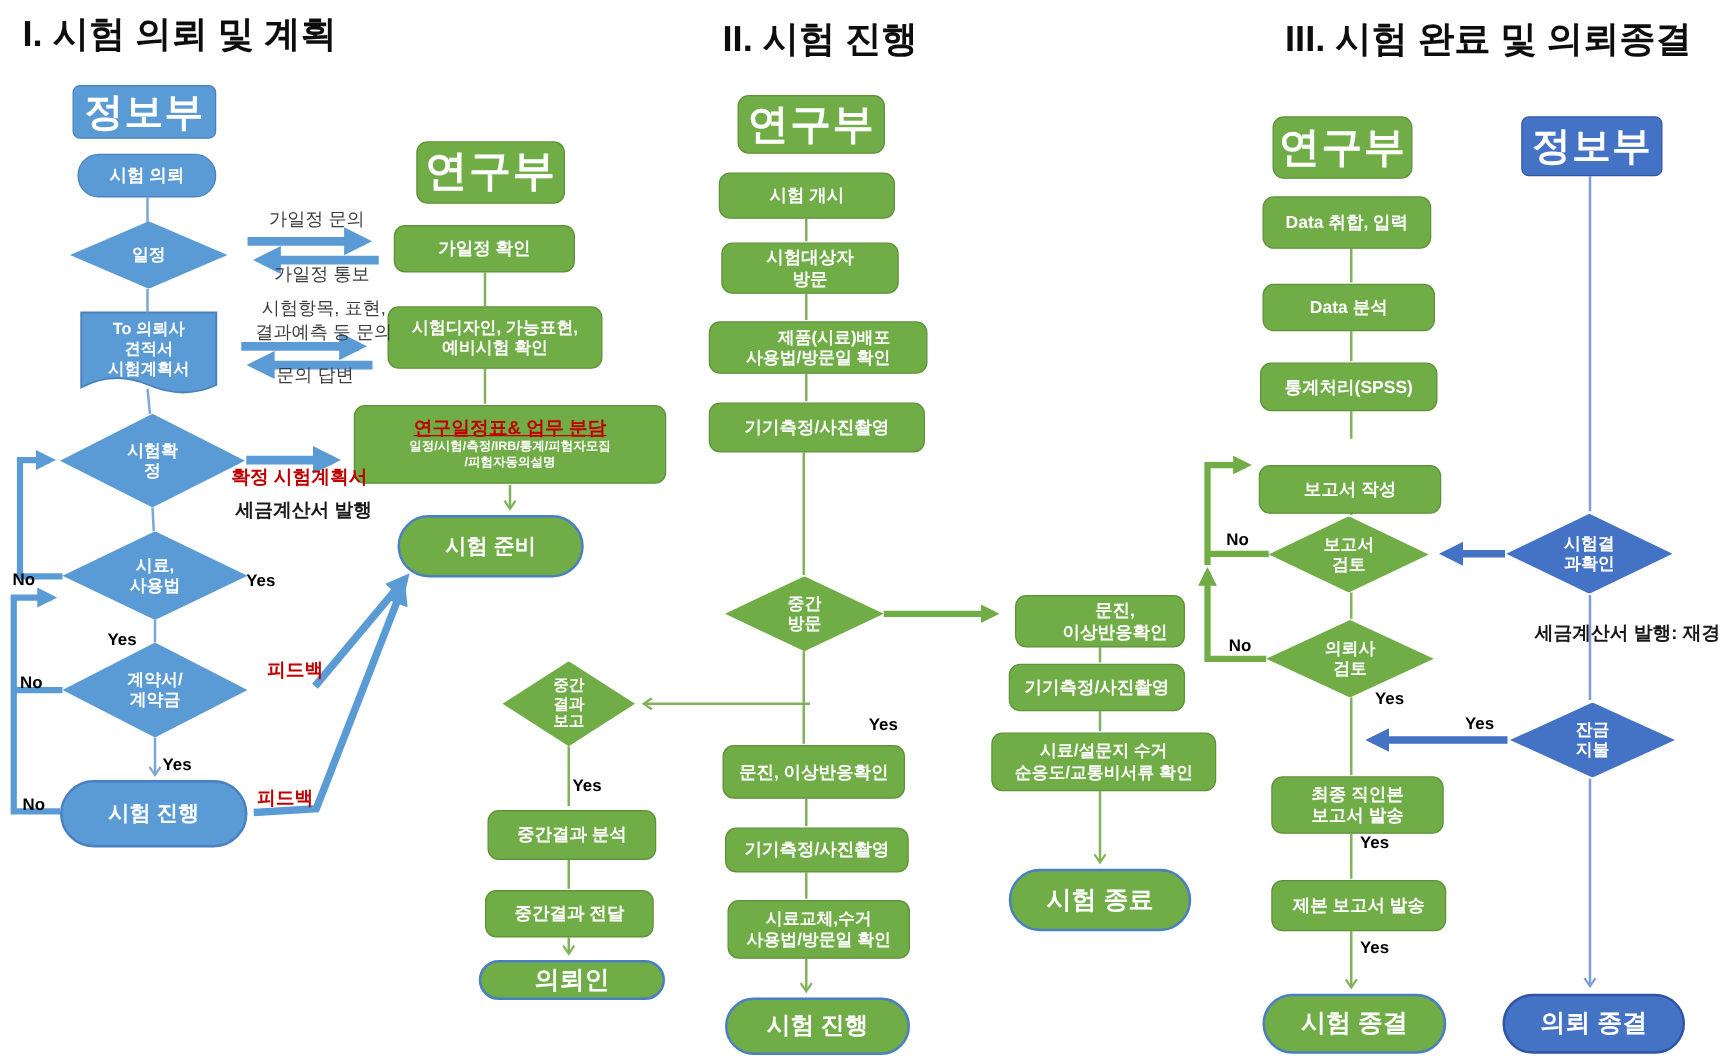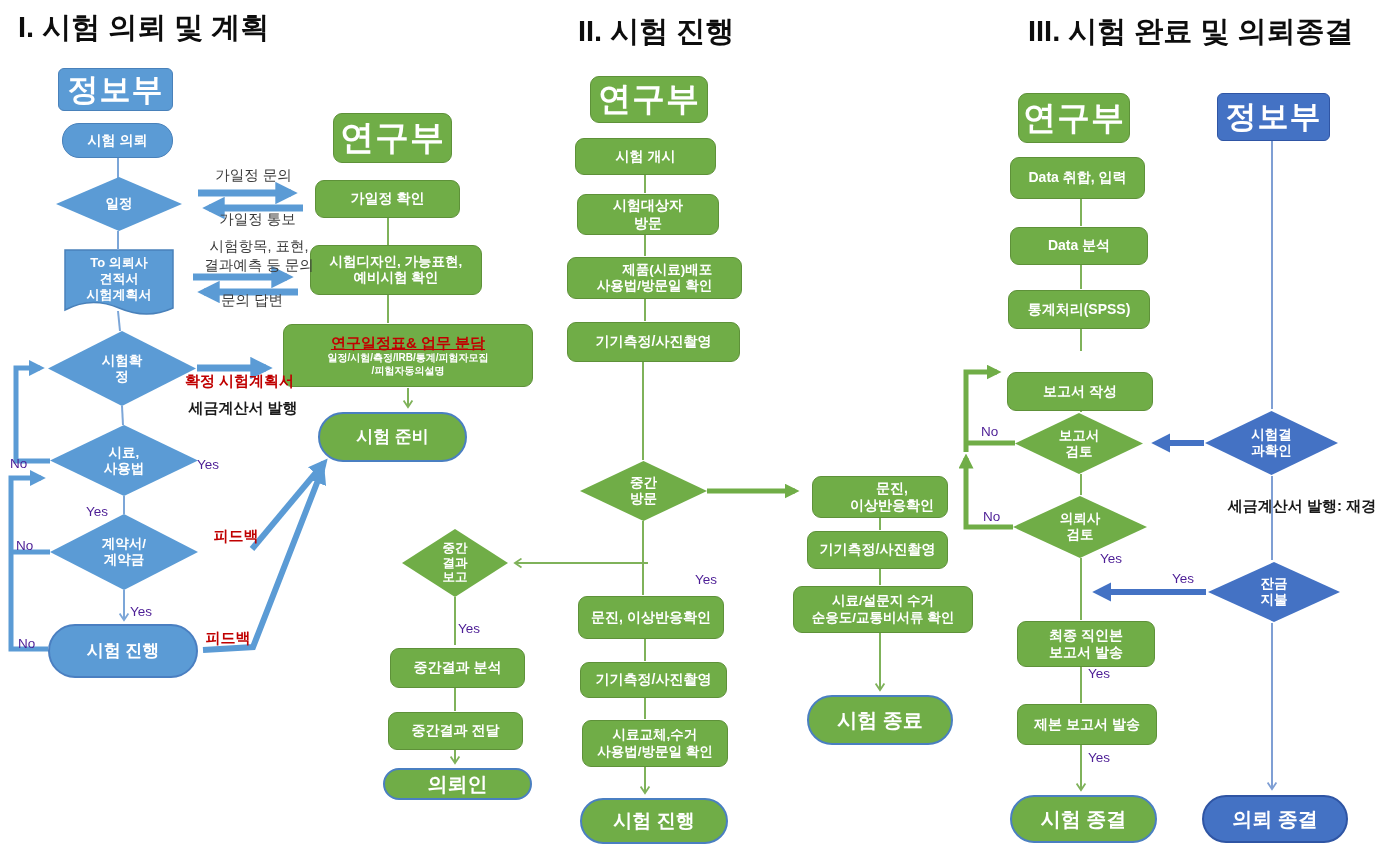--- a/index.html
+++ b/index.html
@@ -9,21 +9,21 @@
   .n{position:absolute;box-sizing:border-box;display:flex;flex-direction:column;align-items:center;justify-content:center;
      text-align:center;white-space:pre-line;font-weight:bold;color:#fff;z-index:2;line-height:1.22;}
   .g{background:#70AD47;border:1.5px solid #5e9139;border-radius:9px;font-size:14px;}
   .b{background:#5B9BD5;border:1.5px solid #4981ba;border-radius:6px;font-size:14px;}
   .r{background:#4472C4;border:1.5px solid #2f55a4;border-radius:6px;font-size:14px;}
   .diamond{clip-path:polygon(50% 0,100% 50%,50% 100%,0 50%);border:none;border-radius:0;font-size:13.5px;line-height:1.15;}
   .pill{border-radius:27px;border:2px solid #4a7fc1;font-size:18px;}
   .hdr{font-size:31px;letter-spacing:1px;}
   .title{position:absolute;font-size:29px;font-weight:bold;color:#0d0d0d;z-index:2;white-space:nowrap;}
   .lbl{position:absolute;font-size:14.5px;color:#3b3b3b;white-space:pre-line;text-align:center;z-index:2;font-weight:normal;}
-  .yn{font-weight:normal;color:#4c1d95;font-size:13.5px;}
+  .yn{font-weight:bold;color:#000000;font-size:13.5px;}
   .bold{font-weight:bold;color:#1a1a1a;}
   .red{color:#C00000;font-weight:bold;font-size:15px;}
   .plan-title{color:#C00000;font-size:15px;font-weight:bold;text-decoration:underline;line-height:1.2;}
   .plan-body{color:#fff;font-size:10px;font-weight:bold;line-height:1.25;text-align:center;}
   .doc-txt{background:transparent;border:none;font-size:13px;}
 </style>
 </head>
 <body>
 
 <div id="stage">

